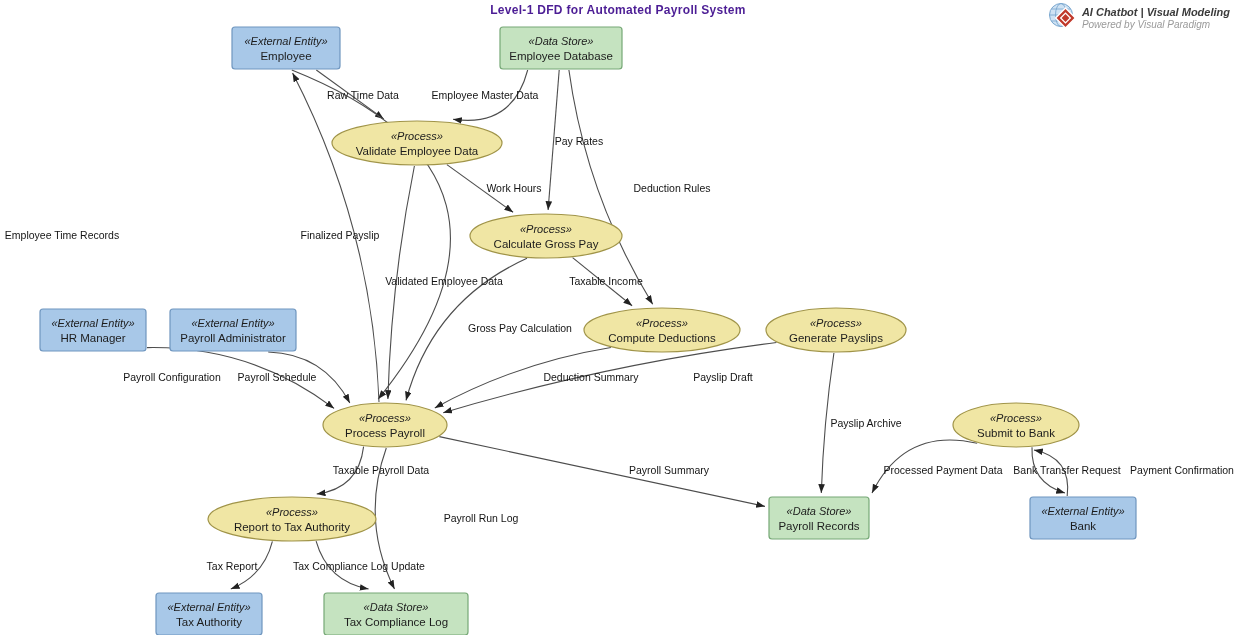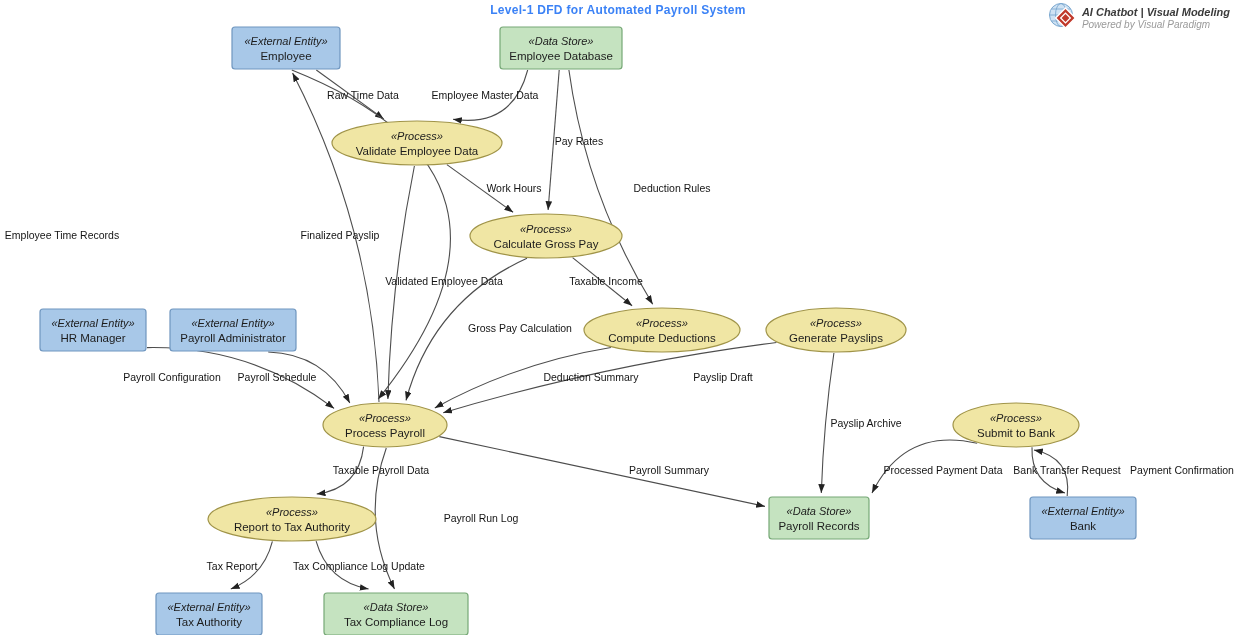--- a/index.html
+++ b/index.html
@@ -15,21 +15,21 @@
     overflow: hidden;
   }
   #diagram-title {
     position: absolute;
     top: 3px;
     left: 0;
     width: 1236px;
     text-align: center;
     font-size: 12px;
     font-weight: bold;
-    color: #3b82f6;
+    color: #4c1d95;
     letter-spacing: 0.3px;
   }
   #brand {
     position: absolute;
     top: 2px;
     right: 6px;
     display: flex;
     align-items: center;
     gap: 6px;
   }

